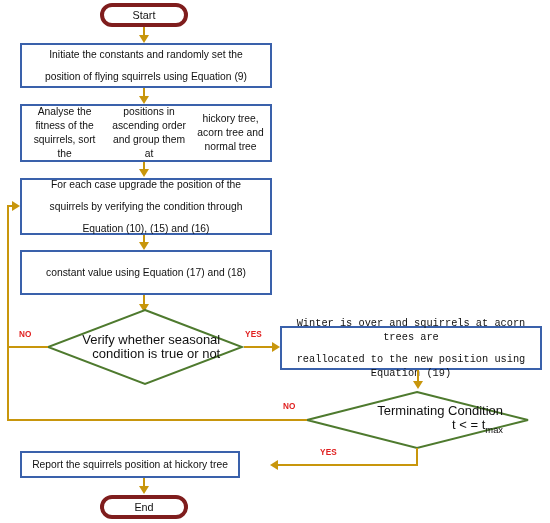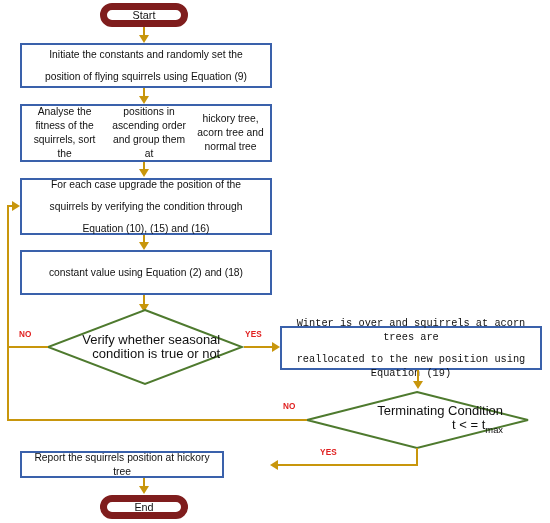--- a/index.html
+++ b/index.html
@@ -6,21 +6,21 @@
   body{width:550px;height:523px;font-family:"Liberation Sans","DejaVu Sans",sans-serif;}
   #chart{position:relative;width:550px;height:523px;overflow:hidden;background:#fff;}
 
   .node{position:absolute;box-sizing:border-box;display:flex;align-items:center;justify-content:center;text-align:center;color:#111;}
 
   .process{
     border:2px solid #3a61ab;background:#ffffff;
     font-size:10.3px;line-height:14px;padding:2px 6px;gap:8px;
   }
   .terminator{
-    border:7px solid #7f1d1d;background:#ffffff;border-radius:999px;
+    border:4px solid #7f1d1d;background:#ffffff;border-radius:999px;
     font-size:10.8px;line-height:13px;
   }
   .decision{background:transparent;}
   .decision svg{position:absolute;left:0;top:0;}
   .decision .dlabel{
     position:relative;z-index:2;font-size:13px;line-height:14px;
     width:76%;text-align:right;
   }
 
   .edge{position:absolute;background:#c8960c;}
@@ -68,21 +68,21 @@
   <div class="node process" style="left:20px;top:178px;width:252px;height:57px;flex-direction:column;">
     <span>For each case upgrade the position of the</span>
     <span>squirrels by verifying the condition through</span>
     <span>Equation (10), (15) and (16)</span>
   </div>
 
   <div class="edge v" style="left:143px;top:235px;height:8px;"></div>
   <div class="arrow down" style="left:139px;top:242px;"></div>
 
   <div class="node process" style="left:20px;top:250px;width:252px;height:45px;flex-direction:column;">
-    <span>constant value using Equation (2) and (18)</span>
+    <span>constant value using Equation (17) and (18)</span>
   </div>
 
   <div class="edge v" style="left:143px;top:295px;height:12px;"></div>
   <div class="arrow down" style="left:139px;top:304px;"></div>
 
   <div class="node decision" style="left:46px;top:308px;width:198px;height:78px;">
     <svg width="198" height="78" viewBox="0 0 198 78">
       <polygon points="99,2 196,39 99,76 2,39" fill="#ffffff" stroke="#4e7a2e" stroke-width="2"></polygon>
     </svg>
     <div class="dlabel">
@@ -121,21 +121,21 @@
   </div>
 
   <div class="edge h" style="left:7px;top:419px;width:300px;"></div>
   <div class="elabel" style="left:283px;top:402px;">NO</div>
 
   <div class="edge v" style="left:416px;top:448px;height:18px;"></div>
   <div class="edge h" style="left:278px;top:464px;width:140px;"></div>
   <div class="arrow left" style="left:270px;top:460px;"></div>
   <div class="elabel" style="left:320px;top:448px;">YES</div>
 
-  <div class="node process" style="left:20px;top:451px;width:204px;height:27px;">
+  <div class="node process" style="left:20px;top:451px;width:220px;height:27px;">
     <span>Report the squirrels position at hickory tree</span>
   </div>
 
   <div class="edge v" style="left:143px;top:478px;height:10px;"></div>
   <div class="arrow down" style="left:139px;top:486px;"></div>
 
   <div class="node terminator" style="left:100px;top:495px;width:88px;height:24px;">
     <span>End</span>
   </div>
 

